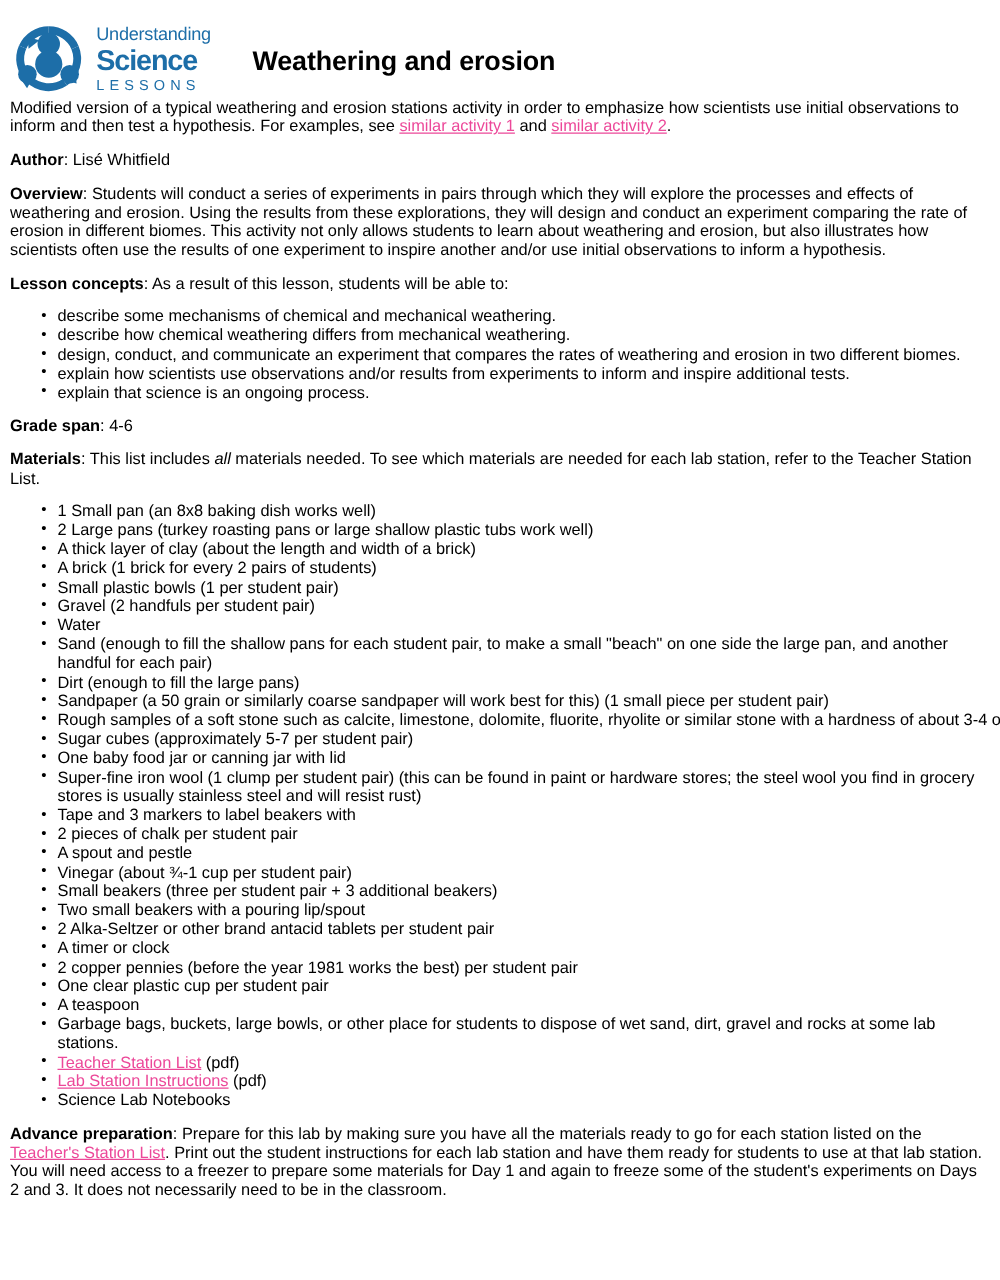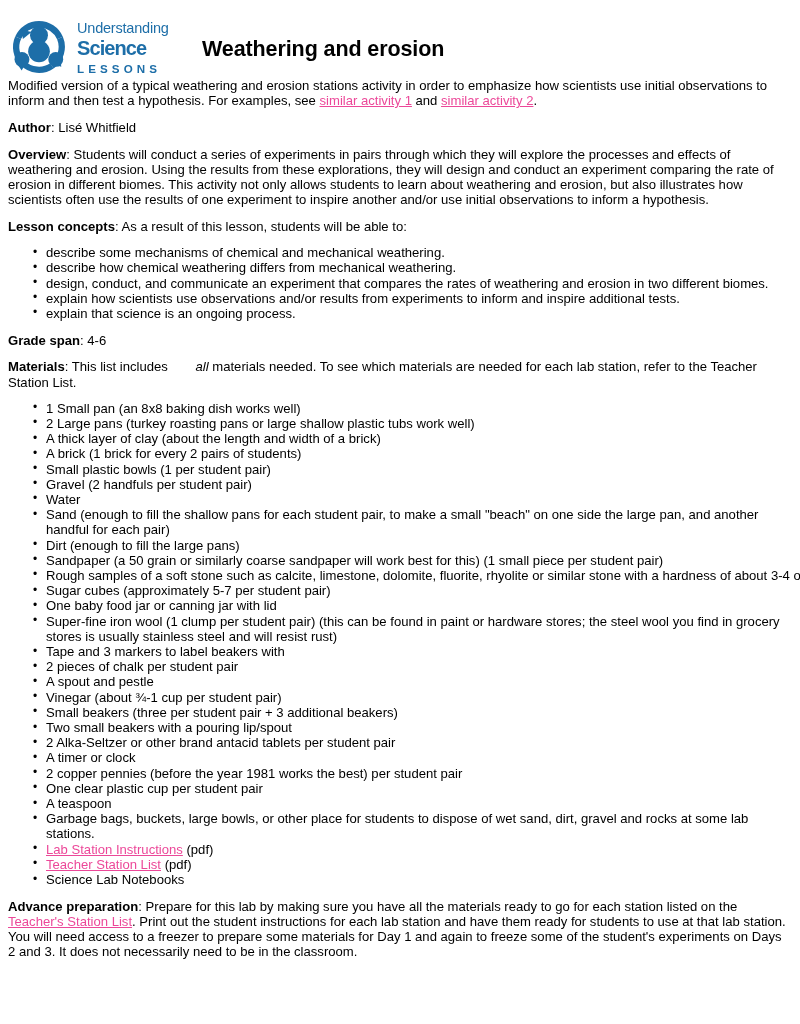--- a/index.html
+++ b/index.html
@@ -53,51 +53,51 @@
   }
   .logo-line1 {
     color: #1d6ea8;
     font-size: 14.5px;
     letter-spacing: -0.2px;
     font-weight: 400;
     line-height: 15px;
   }
   .logo-line2 {
     color: #1d6ea8;
-    font-size: 20px;
+    font-size: 23px;
     font-weight: 700;
     letter-spacing: -0.9px;
     line-height: 26px;
     margin-top: -1px;
   }
   .logo-line3 {
     color: #1d6ea8;
     font-size: 11.6px;
-    font-weight: 700;
+    font-weight: 400;
     letter-spacing: 4.1px;
     line-height: 13px;
     margin-top: 1px;
   }
   .page-title {
     font-size: 21.5px;
     font-weight: 700;
     color: #000;
     letter-spacing: -0.1px;
     margin-left: 16px;
     white-space: nowrap;
     padding-top: 6px;
   }
 
   
   p.para {
     margin: 0 0 11.5px 0;
   }
   p.para.tight { margin-bottom: 11px; }
   .lbl { font-weight: 700; }
-  em { font-style: italic; margin-left: 24px; }
+  em { font-style: italic; }
   a.link {
     color: #ec4899;
     text-decoration: underline;
     cursor: pointer;
   }
   ul.bullets {
     margin: 0 0 11.5px 0;
     padding-left: 38px;
     list-style: none;
   }
@@ -192,20 +192,20 @@
     <li><span>A spout and pestle</span></li>
     <li><span>Vinegar (about ¾-1 cup per student pair)</span></li>
     <li><span>Small beakers (three per student pair + 3 additional beakers)</span></li>
     <li><span>Two small beakers with a pouring lip/spout</span></li>
     <li><span>2 Alka-Seltzer or other brand antacid tablets per student pair</span></li>
     <li><span>A timer or clock</span></li>
     <li><span>2 copper pennies (before the year 1981 works the best) per student pair</span></li>
     <li><span>One clear plastic cup per student pair</span></li>
     <li><span>A teaspoon</span></li>
     <li><span>Garbage bags, buckets, large bowls, or other place for students to dispose of wet sand, dirt, gravel and rocks at some lab stations.</span></li>
+    <li><a class="link">Teacher Station List</a><span> (pdf)</span></li>
     <li><a class="link">Lab Station Instructions</a><span> (pdf)</span></li>
-    <li><a class="link">Teacher Station List</a><span> (pdf)</span></li>
     <li><span>Science Lab Notebooks</span></li>
   </ul>
 
   <p class="para bottom-block"><span class="lbl">Advance preparation</span><span>: </span><span>Prepare for this lab by making sure you have all the materials ready to go for each station listed on the </span><a class="link">Teacher's Station List</a><span>. Print out the student instructions for each lab station and have them ready for students to use at that lab station. You will need access to a freezer to prepare some materials for Day 1 and again to freeze some of the student's experiments on Days 2 and 3. It does not necessarily need to be in the classroom.</span></p>
 
 </div>
 
 </body></html>

